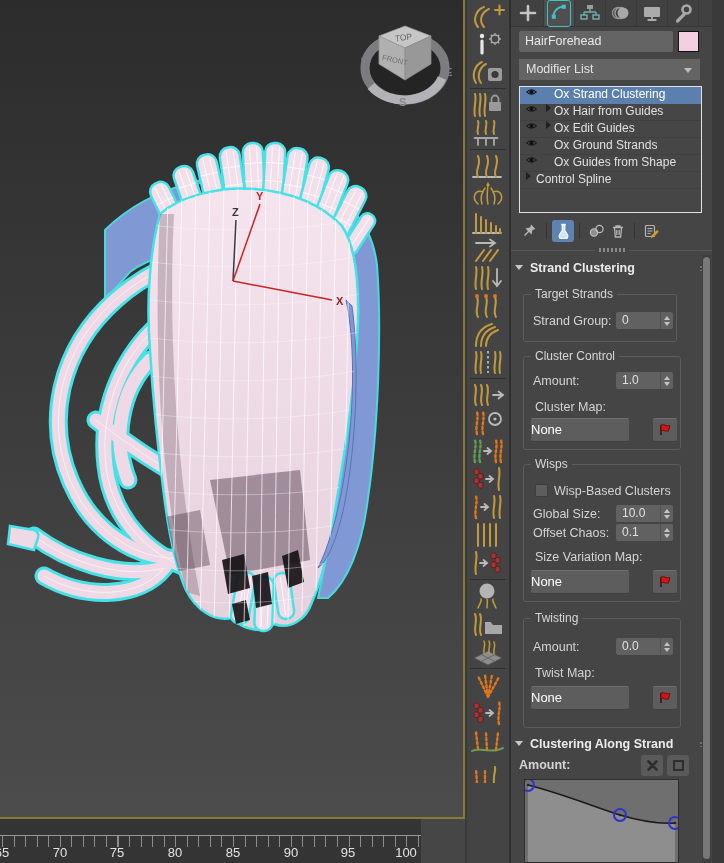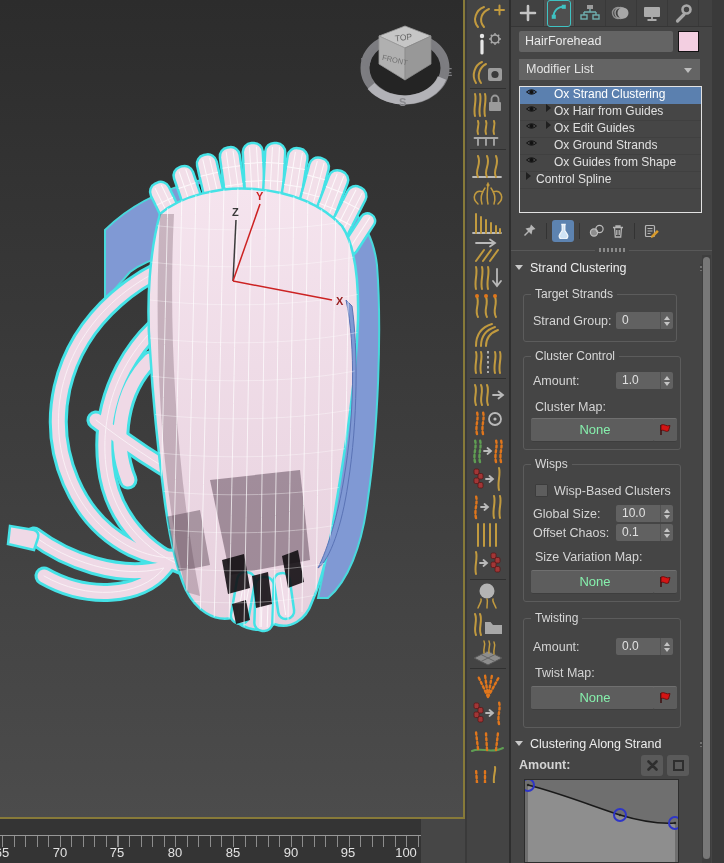--- a/index.html
+++ b/index.html
@@ -64,41 +64,41 @@
   .tbtn{width:22px;height:22px;display:flex;align-items:center;justify-content:center;border-radius:3px;}
   .tbtn.active{background:#5d83b0;}
   .tsep{width:1px;height:16px;background:#333;margin:0 5px;}
   .splitter{position:absolute;left:0;top:246px;width:202px;height:8px;display:flex;align-items:center;}
   .spl-line{flex:1;height:1px;background:#585858;}
   .spl-dots{width:26px;height:4px;margin:0 4px;
     background:repeating-linear-gradient(to right,#8a8a8a 0 2px,transparent 2px 4px);}
   .rollhead{position:absolute;left:4px;width:194px;height:19px;display:flex;align-items:center;gap:7px;}
   .tri{width:0;height:0;border-left:4.5px solid transparent;border-right:4.5px solid transparent;
     border-top:5.5px solid #c9c9c9;flex:0 0 auto;}
-  .rtitle{font-weight:normal;font-size:12.5px;color:#ececec;white-space:nowrap;}
+  .rtitle{font-weight:bold;font-size:12.5px;color:#ececec;white-space:nowrap;}
   .grip{margin-left:auto;width:9px;height:7px;
     background:repeating-linear-gradient(to right,#7d7d7d 0 2px,transparent 2px 4px),
                repeating-linear-gradient(to bottom,#7d7d7d 0 2px,transparent 2px 4px);
     background-blend-mode:multiply;opacity:.8;}
   .group{position:absolute;border:1px solid #5c5c5c;border-radius:3px;}
   .gtitle{position:absolute;top:-8px;left:7px;background:#454545;padding:0 4px;
     font-size:12px;color:#d8d8d8;white-space:nowrap;}
   .lbl{position:absolute;font-size:12.5px;color:#d4d4d4;white-space:nowrap;}
   .spinner{position:absolute;width:57px;height:17px;background:#616161;border-radius:2px;
     display:flex;}
   .spinval{flex:1;font-size:12px;color:#e0e0e0;line-height:17px;padding-left:6px;}
   .spinarr{width:13px;border-left:1px solid #525252;display:flex;flex-direction:column;
     align-items:center;justify-content:center;gap:2px;}
   .up{width:0;height:0;border-left:3.5px solid transparent;border-right:3.5px solid transparent;
     border-bottom:4px solid #c4c4c4;}
   .dn{width:0;height:0;border-left:3.5px solid transparent;border-right:3.5px solid transparent;
     border-top:4px solid #c4c4c4;}
-  .nonebtn{position:absolute;width:128px;height:24px;background:#5d5d5d;border-radius:2px;
+  .nonebtn{position:absolute;width:98px;height:24px;background:#5d5d5d;border-radius:2px;
     border-top:1px solid #6f6f6f;border-bottom:1px solid #3e3e3e;
-    color:#86efac;font-size:13px;text-align:center;line-height:22px;}
+    color:#ffffff;font-size:13px;line-height:22px;}
   .mapbtn{position:absolute;width:24px;height:24px;background:#5d5d5d;border-radius:2px;
     border-top:1px solid #6f6f6f;border-bottom:1px solid #3e3e3e;
     display:flex;align-items:center;justify-content:center;}
   .checkbox{position:absolute;width:13px;height:13px;background:#5d5d5d;border:1px solid #3c3c3c;
     border-radius:1px;}
   .sqbtn{position:absolute;width:22px;height:21px;background:#5a5a5a;border-radius:3px;
     display:flex;align-items:center;justify-content:center;}
   .curvebox{position:absolute;left:13px;top:779px;width:155px;height:84px;border:1px solid #2d2d2d;}
   .scrollbar{position:absolute;left:191px;top:255px;width:9px;height:608px;background:#3e3e3e;}
   .thumb{position:absolute;left:1px;top:2px;width:7px;height:602px;background:#787878;border-radius:4px;}

